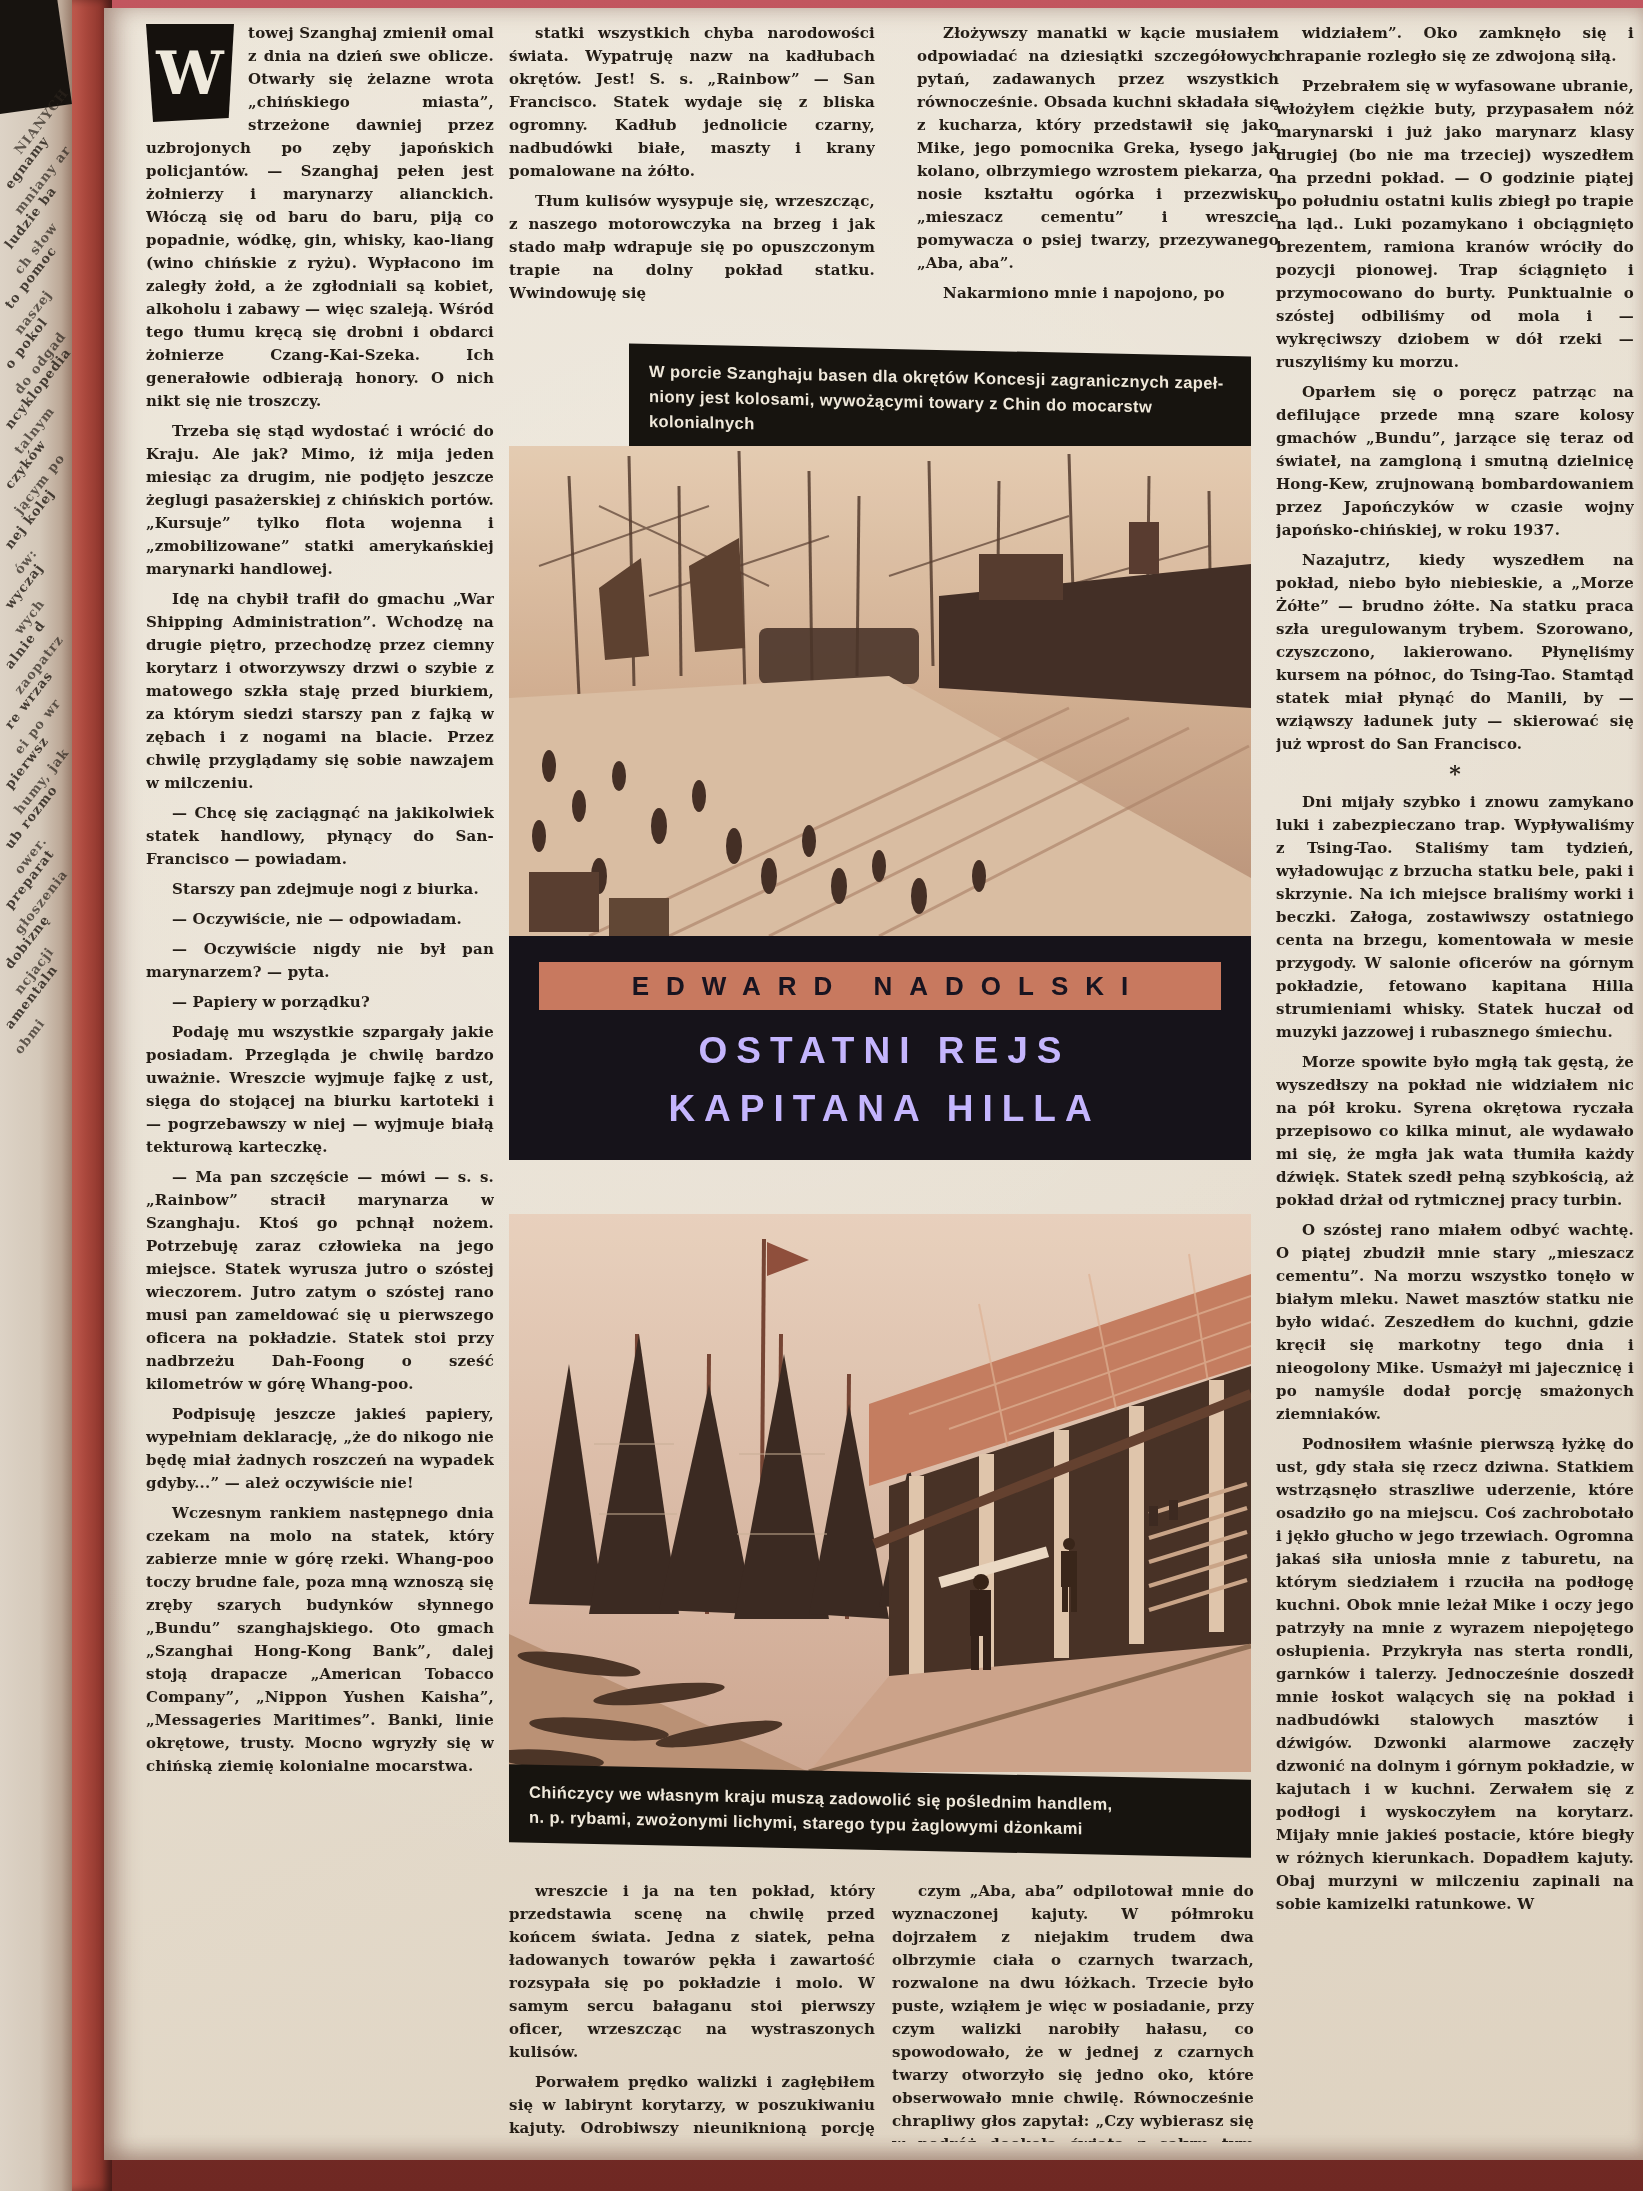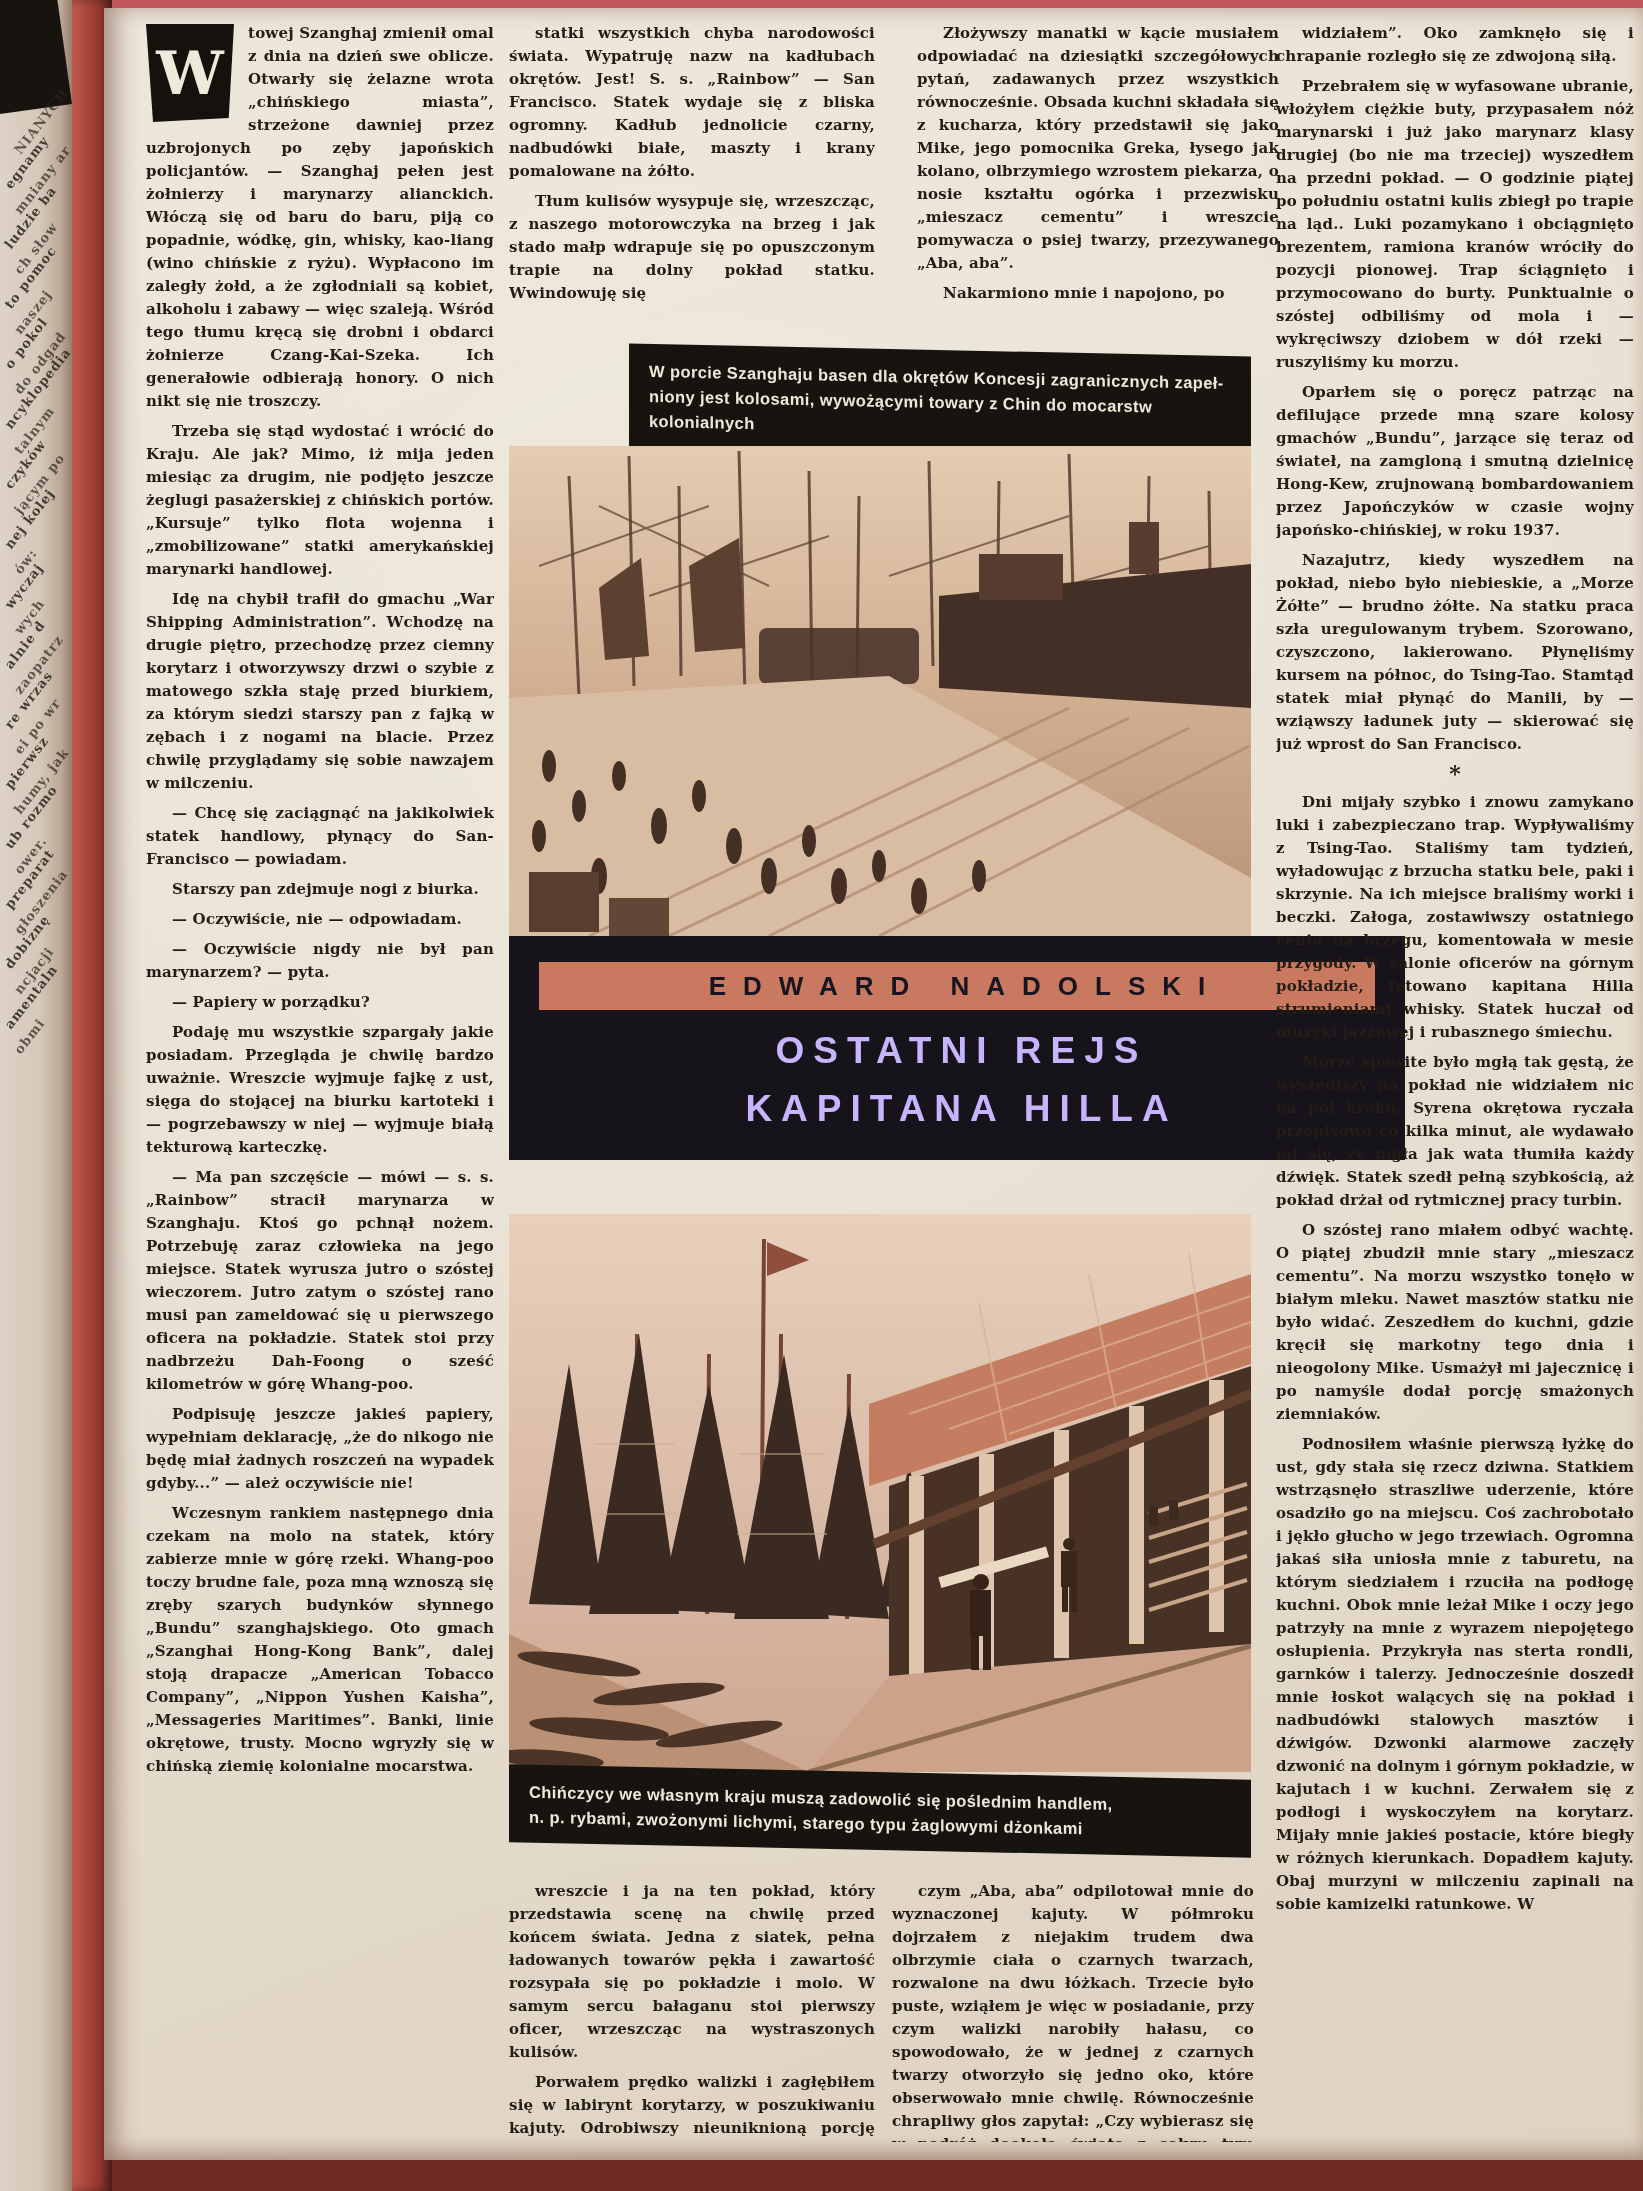--- a/index.html
+++ b/index.html
@@ -61,21 +61,21 @@
     font-family:"Liberation Sans",sans-serif;font-weight:bold;font-size:16.5px;
     line-height:25px;padding:15px 18px 13px 20px;letter-spacing:.4px;
     transform:skewY(1.2deg);
   }
   .cap1{left:525px;top:342px;width:584px;}
   .cap2{left:405px;top:1764px;width:704px;}
   .photo{position:absolute;overflow:hidden;background:#d7bda4;}
   .ph1{left:405px;top:438px;width:742px;height:490px;}
   .ph2{left:405px;top:1206px;width:742px;height:558px;}
   .headline{
-    position:absolute;left:405px;top:928px;width:896px;height:224px;background:#16131a;
+    position:absolute;left:405px;top:928px;width:742px;height:224px;background:#16131a;
     text-align:center;
   }
   .author-bar{
     margin:26px 30px 0 30px;height:48px;background:#c8795f;
     font-family:"Liberation Sans",sans-serif;font-weight:bold;font-size:26px;line-height:48px;
     letter-spacing:17px;color:#181420;text-indent:17px;
   }
   .title-line{
     font-family:"Liberation Sans",sans-serif;font-weight:bold;font-size:37px;line-height:58px;
     letter-spacing:9px;color:#c4b5fd;margin-top:12px;text-indent:9px;

